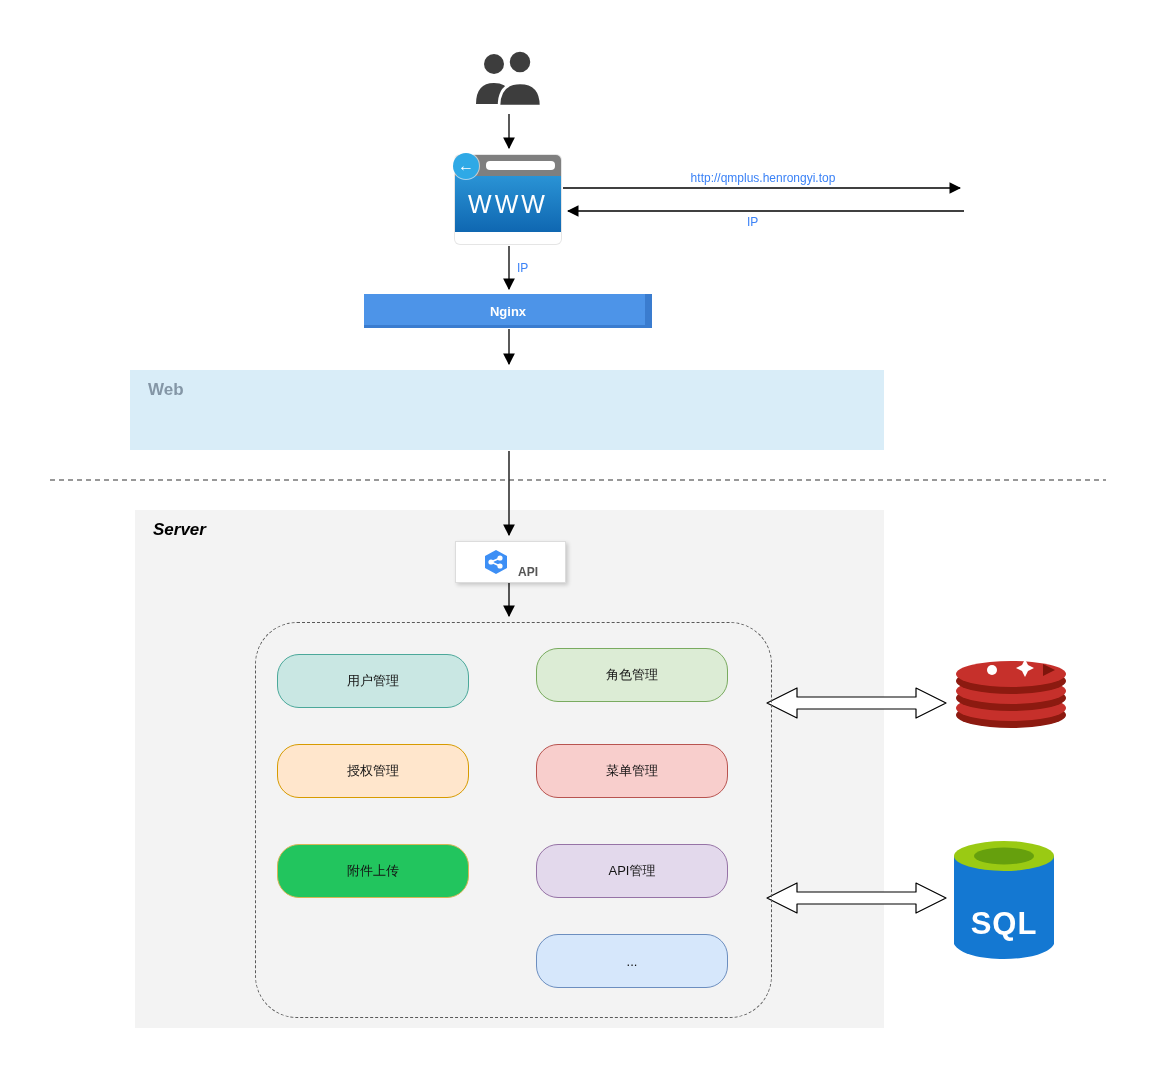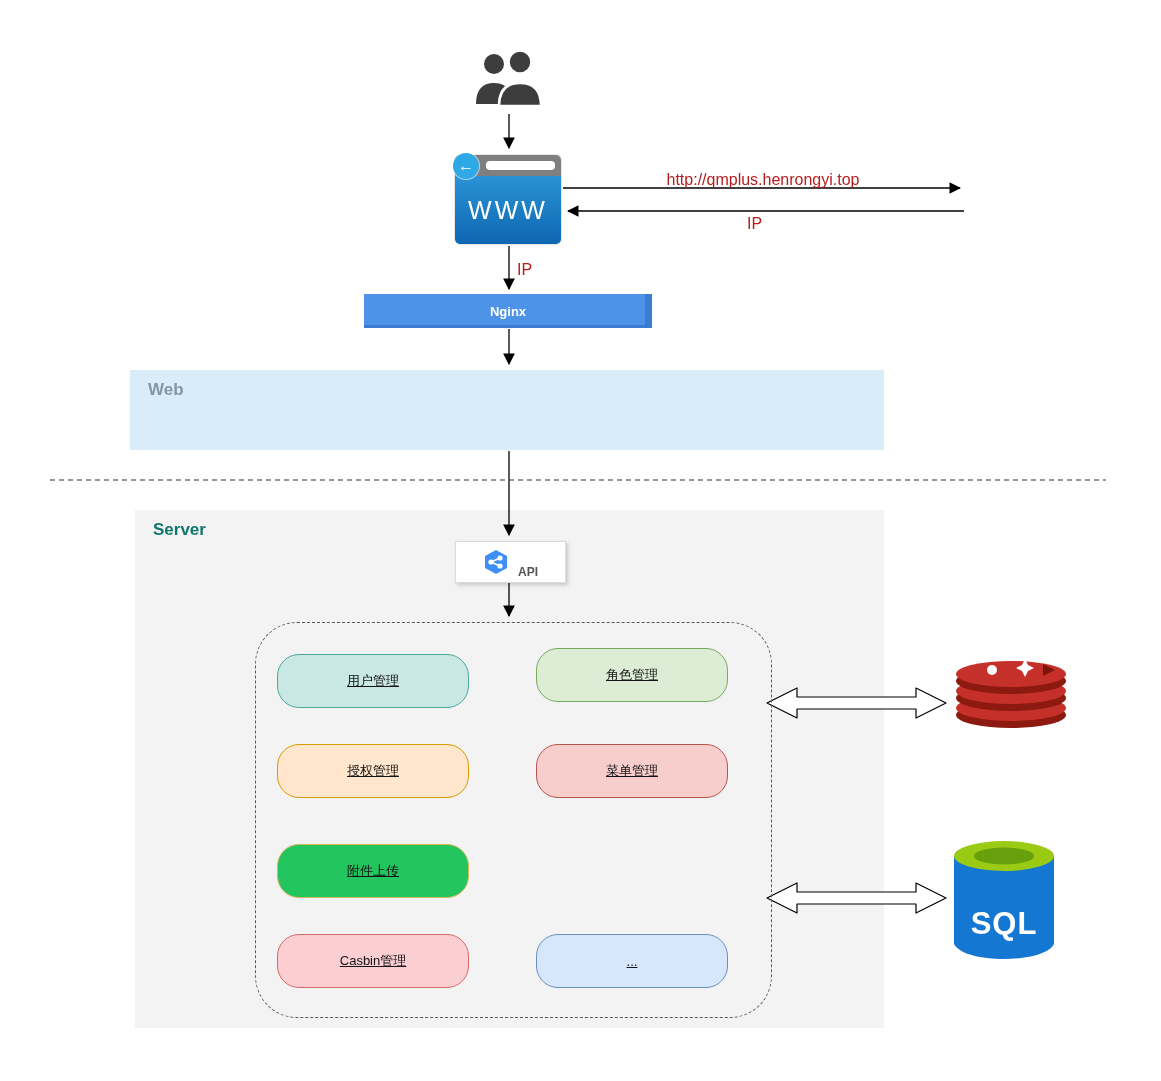--- a/index.html
+++ b/index.html
@@ -5,76 +5,76 @@
   html,body{margin:0;padding:0;background:#ffffff;}
   .canvas{position:relative;width:1161px;height:1081px;background:#fff;
           font-family:"Liberation Sans", sans-serif;overflow:hidden;}
 
   
   .region{position:absolute;z-index:0;}
   .region-web{left:130px;top:370px;width:754px;height:80px;background:#d9edf8;}
   .region-server{left:135px;top:510px;width:749px;height:518px;background:#f3f3f3;}
   .region-label{position:absolute;left:18px;top:10px;font-size:17px;font-weight:bold;}
   .region-web .region-label{color:#8496a6;text-align:center;}
-  .region-server .region-label{color:#0f766e;}
+  .region-server .region-label{color:#000000;font-style:italic;}
 
   
   .wires{position:absolute;left:0;top:0;z-index:1;}
   .wires svg{overflow:visible;}
 
   .node{position:absolute;z-index:2;}
 
   
   .users{left:468px;top:48px;width:82px;height:64px;}
 
   
   .browser{left:455px;top:155px;width:106px;height:89px;border-radius:5px;overflow:visible;}
   .browser-inner{width:106px;height:89px;border-radius:5px;overflow:hidden;box-shadow:0 0 0 1px rgba(0,0,0,0.10);}
   .browser-bar{position:relative;height:21px;background:#7f7f7f;}
   .browser-addr{position:absolute;left:31px;top:6px;right:6px;height:9px;background:#ffffff;border-radius:4px;}
   .browser-back{position:absolute;left:-2px;top:-2px;width:26px;height:26px;border-radius:50%;
                 background:#2fa9e6;color:#fff;z-index:3;display:flex;align-items:center;justify-content:center;
                 font-size:16px;font-weight:bold;box-shadow:0 0 0 1px rgba(255,255,255,0.6);}
-  .browser-body{height:68px;background:linear-gradient(#2a93d5,#0f67b1);display:flex;align-items:center;justify-content:center;}
+  .browser-body{height:56px;background:linear-gradient(#2a93d5,#0f67b1);display:flex;align-items:center;justify-content:center;}
   .www{color:#fff;font-size:25px;letter-spacing:3px;}
 
   
   .dns{left:965px;top:148px;width:104px;height:104px;}
 
   
   .nginx{left:364px;top:294px;width:288px;height:34px;background:#4d94e8;
          box-shadow:inset -7px -3px 0 rgba(24,80,160,0.35);
          display:flex;align-items:center;justify-content:center;color:#fff;font-size:13px;font-weight:bold;}
 
   
   .api-box{left:455px;top:541px;width:109px;height:40px;background:#ffffff;border:1px solid #dcdcdc;
            box-shadow:2px 2px 4px rgba(0,0,0,0.18);display:flex;align-items:center;justify-content:center;gap:9px;}
   .api-label{font-size:12px;font-weight:bold;color:#555;margin-top:20px;}
 
   
   .dashed-box{left:255px;top:622px;width:515px;height:394px;border:1.6px dashed #595959;border-radius:42px;}
 
   
   .module{position:absolute;z-index:2;width:190px;height:52px;border-radius:22px;border:1px solid;
-          display:flex;align-items:center;justify-content:center;font-size:13px;color:#141414;text-decoration:underline;}
+          display:flex;align-items:center;justify-content:center;font-size:13px;color:#141414;}
   .m-teal  {background:#c9e7e3;border-color:#4ba89a;}
   .m-green {background:#dcecd5;border-color:#79ab5f;}
   .m-orange{background:#ffe6cc;border-color:#d79b00;}
   .m-red   {background:#f8cecc;border-color:#b85450;}
   .m-yellow{background:#22c55e;border-color:#d6b656;}
   .m-purple{background:#e3d9ec;border-color:#9673a6;}
   .m-pink  {background:#fbced2;border-color:#d66a6a;}
   .m-blue  {background:#d6e7fb;border-color:#6c8ebf;}
 
   
   .redis{left:950px;top:648px;width:122px;height:86px;}
   .sql{left:950px;top:832px;width:108px;height:136px;}
 
   
-  .edge-label{position:absolute;z-index:2;color:#b91c1c;font-size:16px;white-space:nowrap;}
+  .edge-label{position:absolute;z-index:2;color:#3b82f6;font-size:12px;white-space:nowrap;}
   .lbl-request{left:763px;top:171px;transform:translateX(-50%);}
   .lbl-ip-response{left:747px;top:215px;}
   .lbl-ip-down{left:517px;top:261px;}
 
   .dns-text{font-size:30px;font-weight:bold;letter-spacing:1px;fill:#ffffff;}
   .sql-text{font-size:31px;font-weight:bold;fill:#ffffff;letter-spacing:1px;}
 </style>
 </head>
 <body>
 
@@ -169,22 +169,22 @@
   </div>
   <div class="module m-orange" style="left:277px;top:744px">
     <span>授权管理</span>
   </div>
   <div class="module m-red" style="left:536px;top:744px">
     <span>菜单管理</span>
   </div>
   <div class="module m-yellow" style="left:277px;top:844px">
     <span>附件上传</span>
   </div>
-  <div class="module m-pink" style="left:277px;top:934px">
-    <span>Casbin管理</span>
+  <div class="module m-purple" style="left:536px;top:844px">
+    <span>API管理</span>
   </div>
   <div class="module m-blue" style="left:536px;top:934px">
     <span>...</span>
   </div>
 
   <div class="node redis">
     <svg width="122" height="86" viewBox="0 0 122 86">
       <g>
         <ellipse cx="61" cy="67" rx="55" ry="13" fill="#8c1a10"></ellipse>
         <ellipse cx="61" cy="60" rx="55" ry="13" fill="#c6302b"></ellipse>

